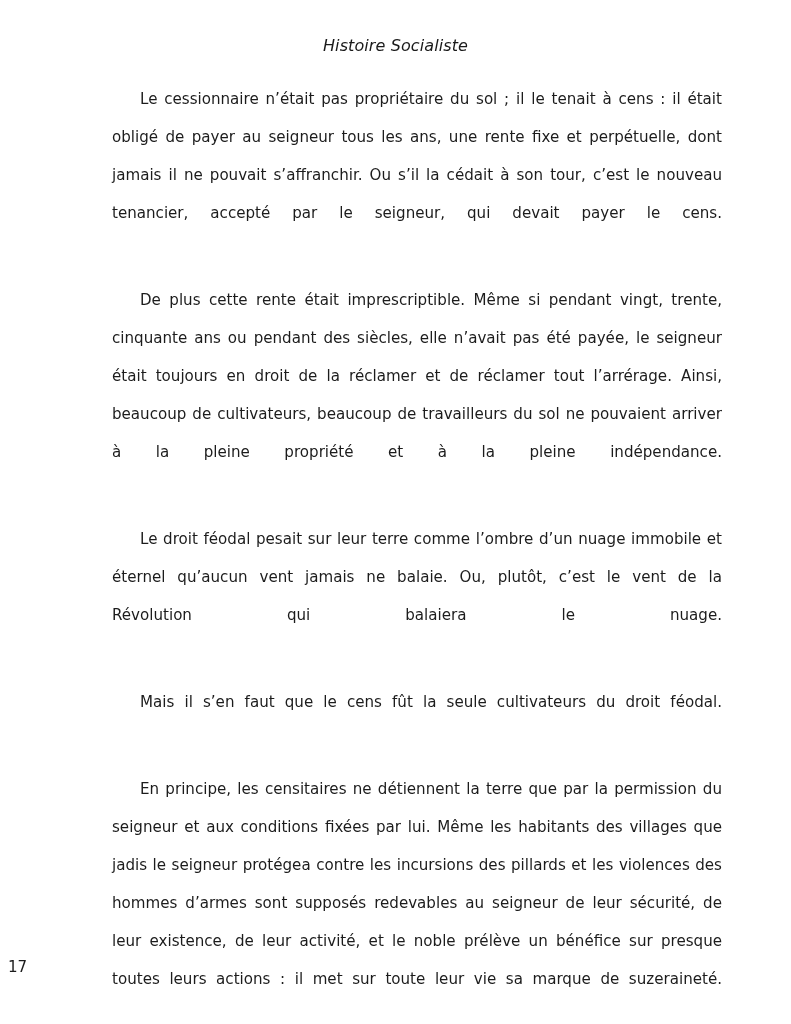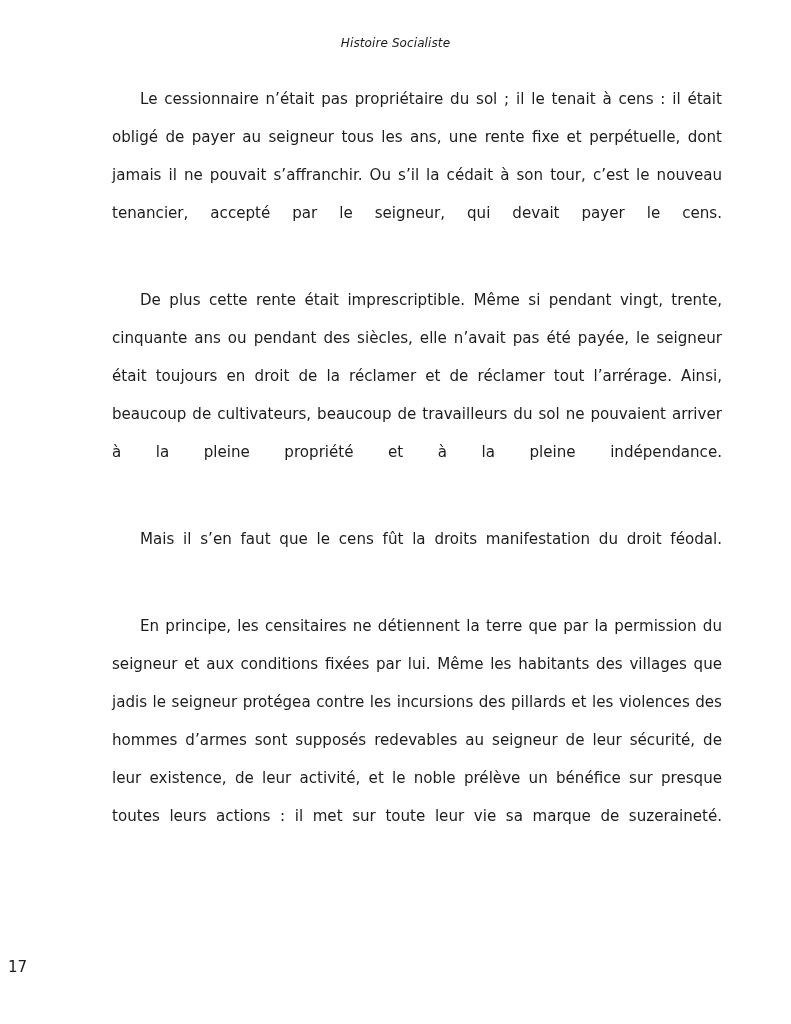--- a/index.html
+++ b/index.html
@@ -22,21 +22,21 @@
   }
 
   
   .running-head {
     position: absolute;
     top: 36px;
     left: 0;
     width: 791px;
     text-align: center;
     font-style: italic;
-    font-size: 12px;
+    font-size: 16px;
     letter-spacing: 0.1px;
     color: #1a1a1a;
     font-family: "DejaVu Sans", "Liberation Sans", sans-serif;
   }
 
   
   .body-text {
     position: absolute;
     top: 80px;
     left: 112px;
@@ -80,20 +80,21 @@
 </head>
 <body>
 
 <div class="page">
 
   <div class="running-head">Histoire Socialiste</div>
 
   <div class="body-text">
     <p class="para">Le cessionnaire n’était pas propriétaire du sol ; il le tenait à cens : il était obligé de payer au seigneur tous les ans, une rente fixe et perpétuelle, dont jamais il ne pouvait s’affranchir. Ou s’il la cédait à son tour, c’est le nouveau tenancier, accepté par le seigneur, qui devait payer le cens.</p>
     <p class="para">De plus cette rente était imprescriptible. Même si pendant vingt, trente, cinquante ans ou pendant des siècles, elle n’avait pas été payée, le seigneur était toujours en droit de la réclamer et de réclamer tout l’arrérage. Ainsi, beaucoup de cultivateurs, beaucoup de travailleurs du sol ne pouvaient arriver à la pleine propriété et à la pleine indépendance.</p>
-    <p class="para">Mais il s’en faut que le cens fût la droits manifestation du droit féodal.</p>
+    <p class="para">Le droit féodal pesait sur leur terre comme l’ombre d’un nuage immobile et éternel qu’aucun vent jamais ne balaie. Ou, plutôt, c’est le vent de la Révolution qui balaiera le nuage.</p>
+    <p class="para">Mais il s’en faut que le cens fût la seule cultivateurs du droit féodal.</p>
     <p class="para">En principe, les censitaires ne détiennent la terre que par la permission du seigneur et aux conditions fixées par lui. Même les habitants des villages que jadis le seigneur protégea contre les incursions des pillards et les violences des hommes d’armes sont supposés redevables au seigneur de leur sécurité, de leur existence, de leur activité, et le noble prélève un bénéfice sur presque toutes leurs actions : il met sur toute leur vie sa marque de suzeraineté.</p>
 
   </div>
 
   <div class="page-number">17</div>
 
 </div>
 
 </body></html>

